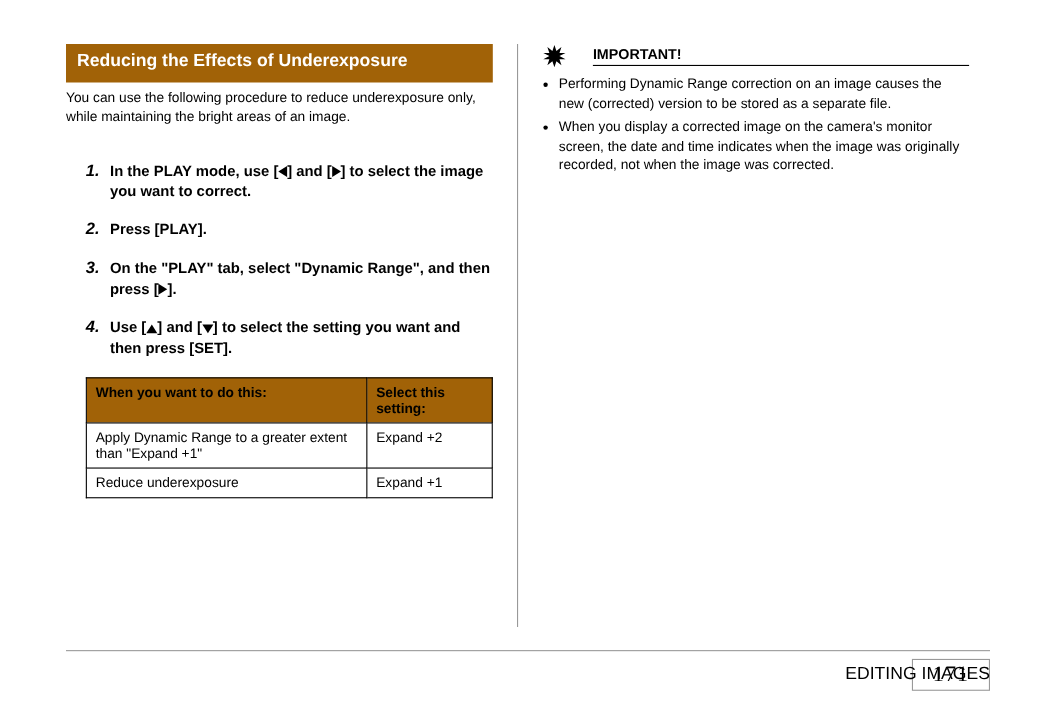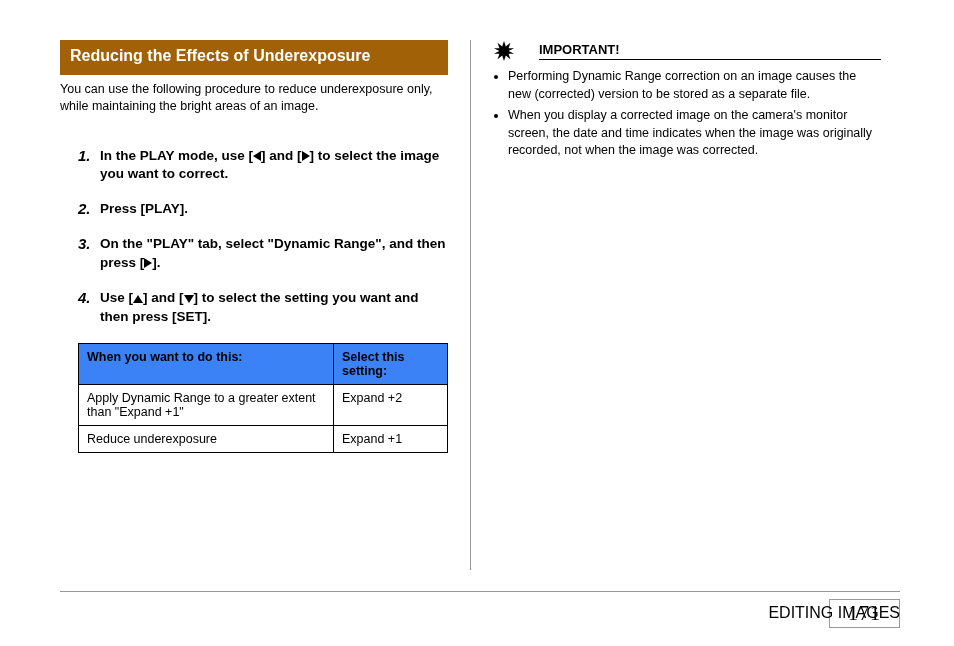--- a/index.html
+++ b/index.html
@@ -82,21 +82,21 @@
     margin-top: 4px;
     font-size: 12.5px;
   }
   table.settings th, table.settings td {
     border: 1px solid #000;
     padding: 6px 8px;
     text-align: left;
     vertical-align: top;
   }
   table.settings th {
-    background: #3b82f6;
+    background: #a16207;
     font-weight: bold;
   }
   table.settings th:first-child { width: 255px; }
   .important-row {
     display: flex;
     align-items: center;
     gap: 24px;
     margin-bottom: 6px;
   }
   .burst {

